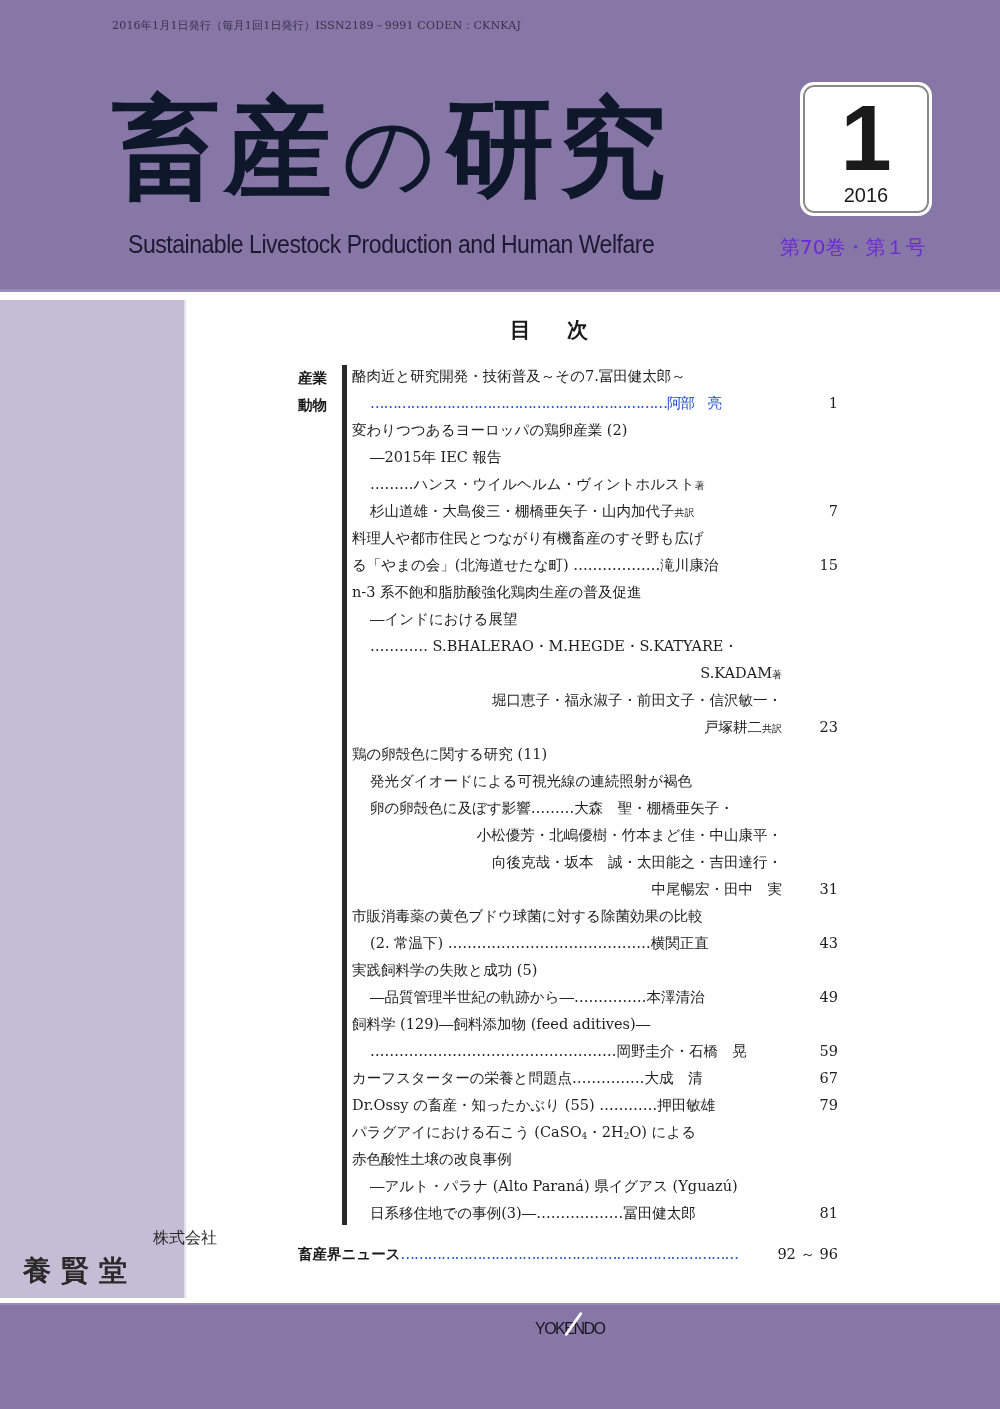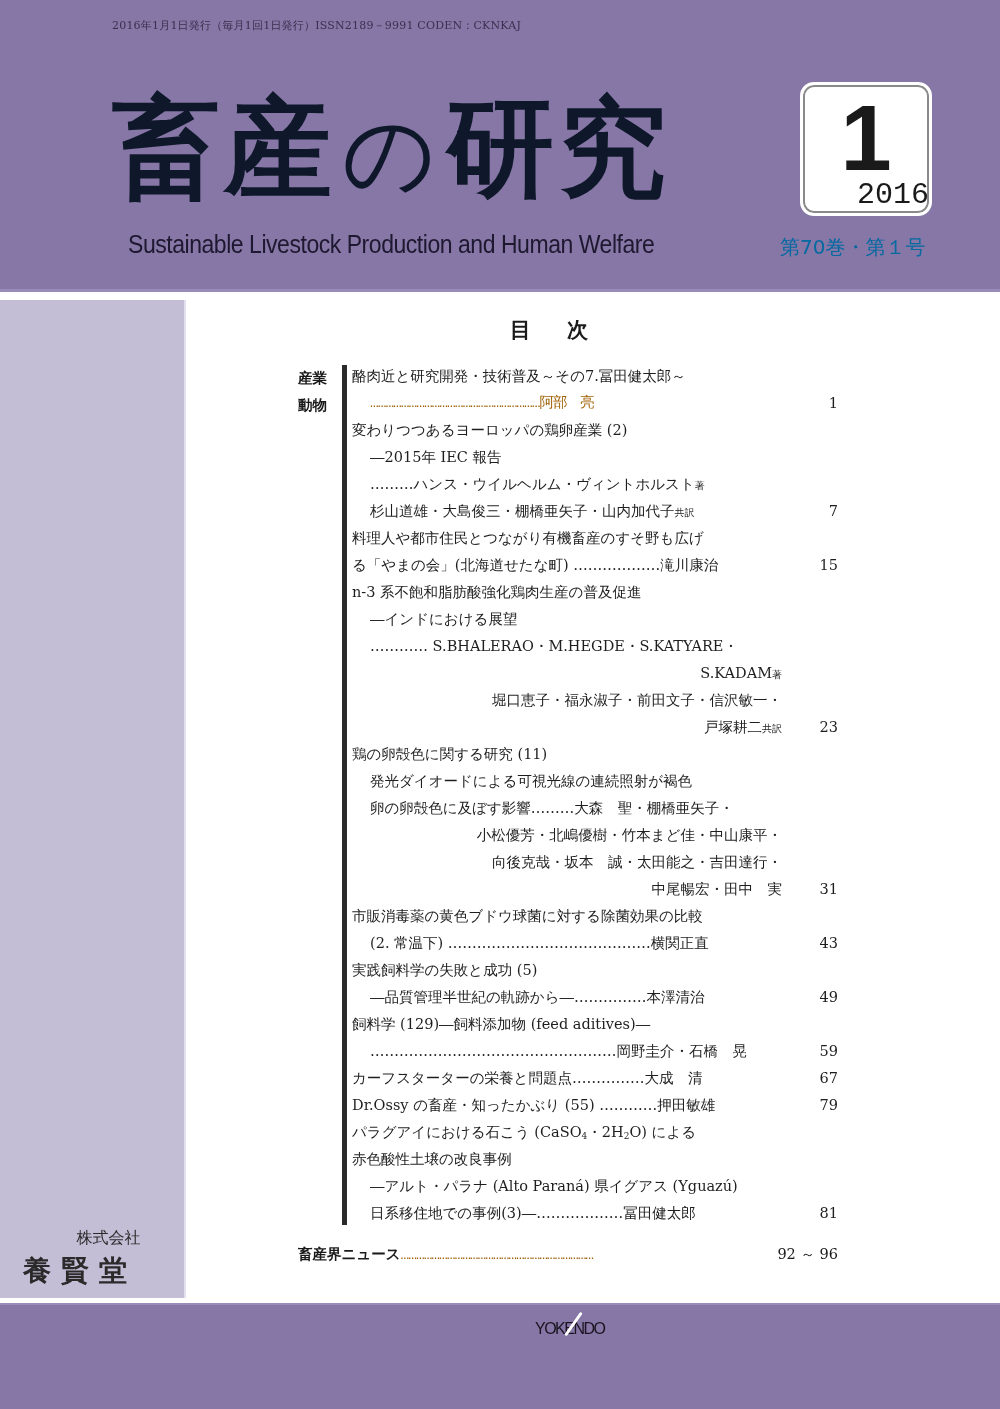--- a/index.html
+++ b/index.html
@@ -32,35 +32,35 @@
       position: absolute; left: 800px; top: 82px; width: 132px; height: 134px;
       background: #ffffff; border-radius: 14px;
       border: 3px solid #ffffff; box-shadow: inset 0 0 0 2px #8a8a8a;
       text-align: center;
     }
     .issue-num {
       display: block; font-family: "Liberation Sans", sans-serif; font-weight: bold;
       font-size: 92px; line-height: 90px; margin-top: 8px; color: #1a1a1a;
     }
     .issue-year {
-      display: block; font-family: Liberation Mono, monospace;
-      font-size: 30px; line-height: 24px; color: #1a1a1a; text-align: right;
+      display: block; font-family: Liberation Sans, sans-serif;
+      font-size: 20px; line-height: 24px; color: #1a1a1a;
     }
     .volume {
       position: absolute; left: 780px; top: 234px;
-      font-family: "DejaVu Sans", sans-serif; font-size: 20px; color: #0369a1; white-space: nowrap;
+      font-family: "DejaVu Sans", sans-serif; font-size: 20px; color: #6d28d9; white-space: nowrap;
     }
 
     .sidebar {
       position: absolute; left: 0; top: 300px; width: 186px; height: 998px;
       background: #C4BDD6;
       border-right: 2px solid #e3dfee;
     }
     .company-small {
-      position: absolute; left: 0; top: 1228px; width: 217px; text-align: center;
+      position: absolute; left: 0; top: 1228px; width: 217px; text-align: right;
       font-size: 16px; color: #2a2a2a;
     }
     .company-big {
       position: absolute; left: 0; top: 1252px; width: 150px; text-align: center;
       font-size: 28px; font-weight: bold; color: #2a2a2a; letter-spacing: 10px; padding-left: 10px;
     }
 
     .footer {
       position: absolute; left: 0; top: 1303px; width: 1000px; height: 106px;
       background: #8677A6;
@@ -90,21 +90,21 @@
     }
     .toc {
       position: absolute; left: 352px; top: 363px; width: 490px;
       font-size: 14.5px; line-height: 27px; color: #1e1e1e;
     }
     .line { position: relative; height: 27px; white-space: nowrap; }
     .line .txt { position: absolute; left: 0; top: 0; }
     .line .txt.i1 { left: 18px; }
     .line .txt.r { left: auto; right: 60px; }
     .line .pg { position: absolute; right: 4px; top: 0; }
-    .dots { letter-spacing: -1px; color: #a16207; font-family: Liberation Mono, monospace; }
+    .dots { letter-spacing: -1px; color: #1d4ed8; }
     .small-role { font-size: 10px; }
     .news {
       position: absolute; left: 298px; top: 1233px; width: 540px;
       font-size: 14.5px; line-height: 27px; white-space: nowrap; margin-top: 8px;
     }
     .news .lbl { font-family: "DejaVu Sans", sans-serif; font-weight: bold; }
     .news .pg { position: absolute; right: 0; top: 0; }
     sub { font-size: 9px; vertical-align: -2px; }
   </style>
 </head>

